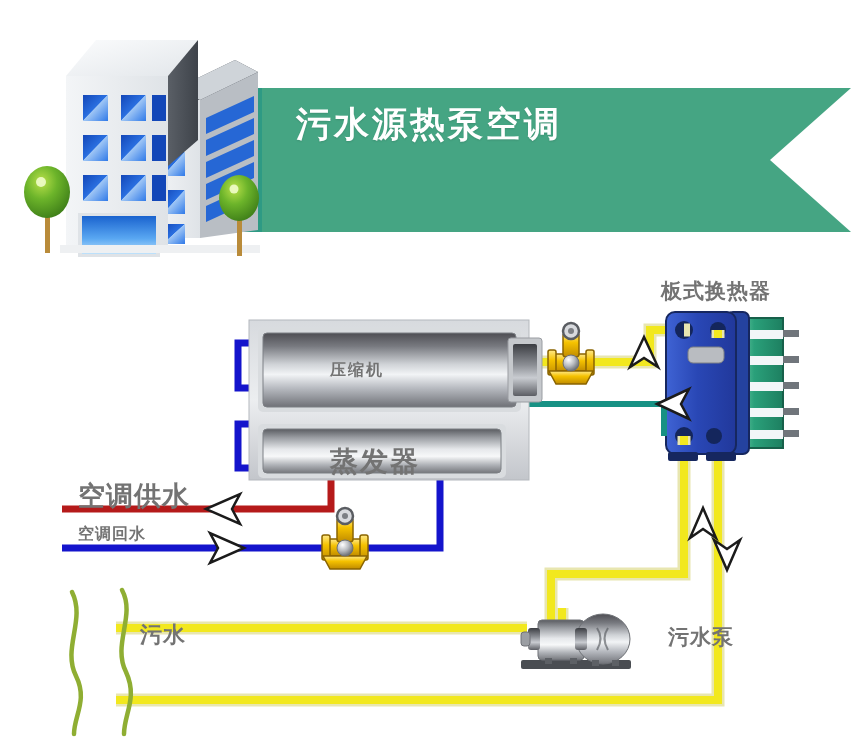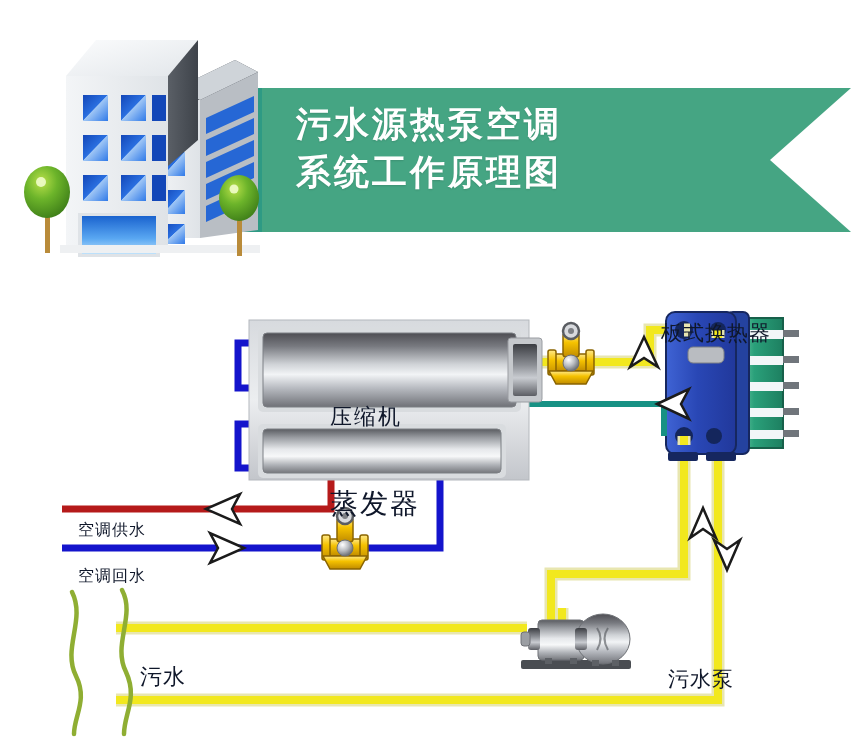--- a/index.html
+++ b/index.html
@@ -16,30 +16,29 @@
     position:absolute;left:296px;top:100px;
     color:#ffffff;font-weight:bold;
     font-size:35px;line-height:48px;letter-spacing:3px;
     font-family:"DejaVu Sans","Liberation Sans",sans-serif;
     text-shadow:0 1px 2px rgba(0,0,0,.12);
     white-space:pre;pointer-events:none;
   }
 
   
   .lbl{
-    position:absolute;color:#0f172a;font-weight:normal;
+    position:absolute;color:#737373;font-weight:bold;
     font-family:"DejaVu Sans","Liberation Sans",sans-serif;
     white-space:pre;
-    margin-top:42px;
   }
-  .lbl-compressor{left:330px;top:360px;font-size:22px;letter-spacing:2px;}
+  .lbl-compressor{left:330px;top:360px;font-size:16px;letter-spacing:2px;}
   .lbl-evaporator{left:330px;top:443px;font-size:28px;letter-spacing:2px;}
   .lbl-phe{left:661px;top:277px;font-size:21px;letter-spacing:1px;}
   .lbl-pump{left:668px;top:623px;font-size:21px;letter-spacing:1px;}
-  .lbl-supply{left:78px;top:478px;font-size:16px;letter-spacing:1px;}
+  .lbl-supply{left:78px;top:478px;font-size:27px;letter-spacing:1px;}
   .lbl-return{left:78px;top:524px;font-size:16px;letter-spacing:1px;}
   .lbl-sewage{
     left:140px;top:620px;font-size:22px;letter-spacing:1px;
     width:26px;line-height:30px;text-align:center;
   }
 </style>
 </head>
 <body>
 
 <div id="stage">
@@ -346,21 +345,21 @@
     <polygon points="644,337 630,367 644,358 658,367"></polygon>
 
     <polygon points="657,404 689,389 681,404 689,419"></polygon>
 
     <polygon points="703,508 690,538 703,529 716,538"></polygon>
 
     <polygon points="727,570 714,540 727,549 740,540"></polygon>
   </g>
 </svg>
 
-<div class="banner-text"><span>污水源热泵空调</span><br><span>系统工作原理图</span></div>
+<div class="banner-text"><span>污水源热泵空调</span><br></div>
 
 <div class="lbl lbl-compressor">压缩机</div>
 
 <div class="lbl lbl-evaporator">蒸发器</div>
 
 <div class="lbl lbl-phe">板式换热器</div>
 
 <div class="lbl lbl-pump">污水泵</div>
 
 <div class="lbl lbl-supply">空调供水</div>

